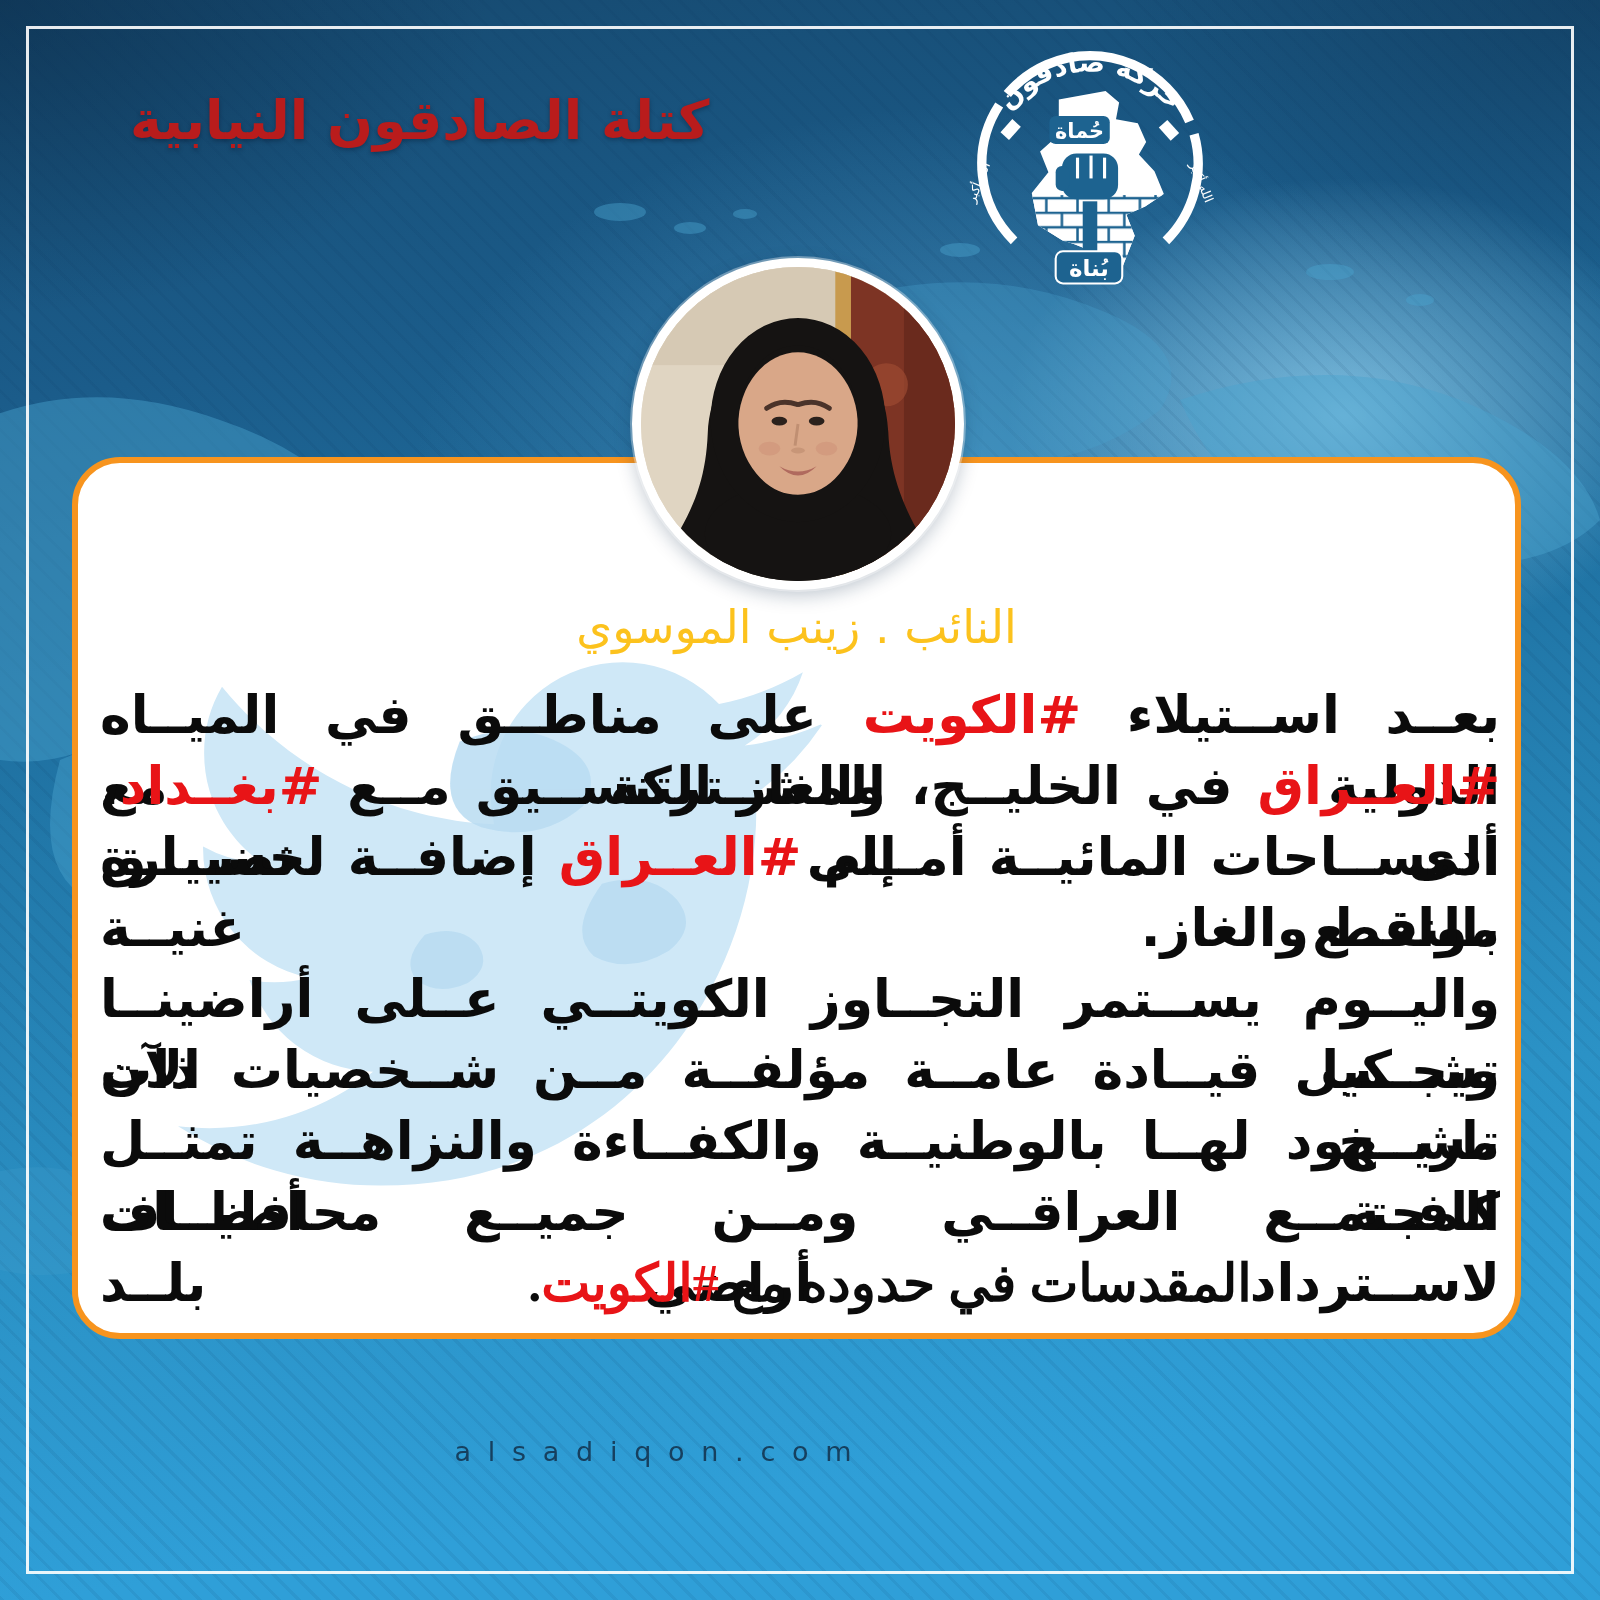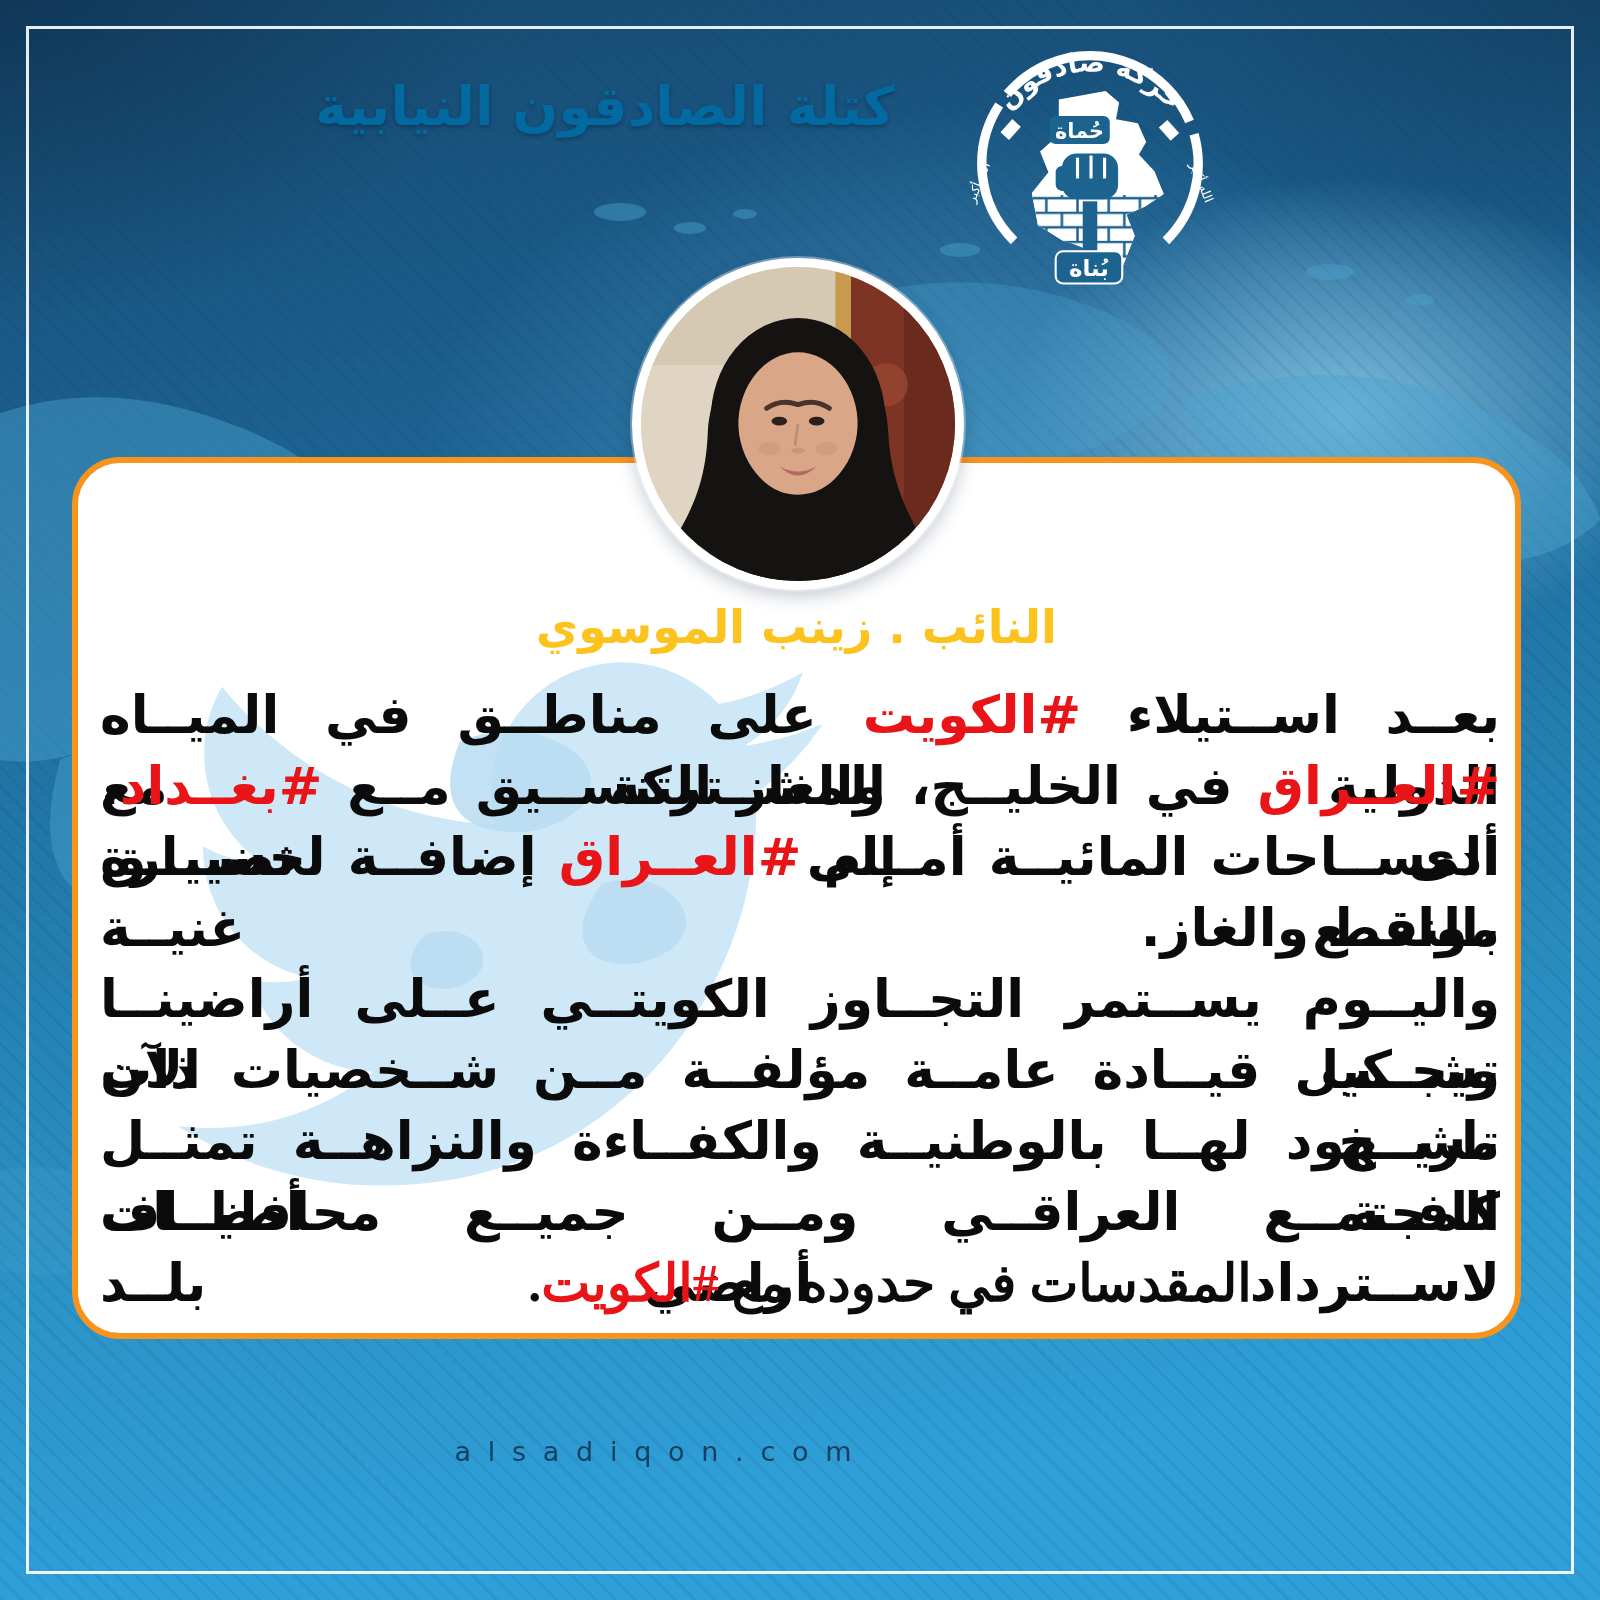--- a/index.html
+++ b/index.html
@@ -13,39 +13,39 @@
       radial-gradient(700px 450px at 0% 0%, rgba(8,34,60,0.45), rgba(8,34,60,0) 70%),
       radial-gradient(700px 450px at 100% 0%, rgba(8,34,60,0.35), rgba(8,34,60,0) 70%),
       linear-gradient(172deg, var(--bg-top-blue,#16496f) 0%, #1b5c8a 22%, #2177a8 46%, #2b92c6 70%, var(--bg-bottom-blue,#2f9fd8) 88%, var(--bg-bottom-blue,#2f9fd8) 100%);
   }
   .bg-map{position:absolute;left:0;top:0;width:1600px;height:1600px;pointer-events:none;}
   .outer-frame{
     position:absolute;left:26px;top:26px;right:26px;bottom:26px;
     border:3px solid rgba(255,255,255,0.9);pointer-events:none;
   }
   
-  .header-block{position:absolute;left:130px;top:76px;width:950px;text-align:center;color:#0369a1;}
+  .header-block{position:absolute;left:130px;top:90px;width:950px;text-align:left;color:#b91c1c;}
   .title-ar{font-size:54px;font-weight:bold;direction:rtl;line-height:1.15;text-shadow:0 2px 4px rgba(0,20,40,.35);}
   .title-en{font-size:31px;letter-spacing:3.5px;margin-top:6px;text-shadow:0 2px 4px rgba(0,20,40,.35);}
   .logo{position:absolute;left:960px;top:36px;width:260px;height:262px;}
   
   .card{
     position:absolute;left:72px;top:457px;width:1449px;height:882px;box-sizing:border-box;
     background:#fff;border:6px solid var(--accent-orange,#f7941e);border-radius:48px;
   }
   .bird-watermark{position:absolute;left:108px;top:602px;width:800px;height:660px;pointer-events:none;}
   .portrait{
     position:absolute;left:632px;top:258px;width:314px;height:314px;border-radius:50%;
     border:9px solid #fff;overflow:hidden;box-shadow:0 0 0 2px rgba(255,255,255,.35), 0 6px 18px rgba(10,40,70,.25);
     background:#e3d8c6;
   }
   .portrait svg{display:block;width:100%;height:100%;}
   .profile-name{
     position:absolute;left:72px;top:600px;width:1449px;text-align:center;
-    font-size:46px;font-weight:bold;color:var(--name-yellow,#fcc21d);direction:rtl;
+    font-size:46px;font-weight:normal;color:var(--name-yellow,#fcc21d);direction:rtl;
   }
   
   .post-text{position:absolute;left:100px;top:680px;width:1400px;direction:rtl;}
   .text-line{
     direction:rtl;font-size:52px;font-weight:bold;color:var(--text-black,#0b0b0b);
     line-height:71px;height:71px;white-space:nowrap;
     text-align:justify;text-align-last:justify;text-justify:inter-word;
   }
   .text-line.align-justify{text-align:justify;text-align-last:justify;white-space:normal;}
   .text-line.align-right-indent{text-align:right;text-align-last:right;padding-left:0;padding-right:0;margin-left:190px;}

